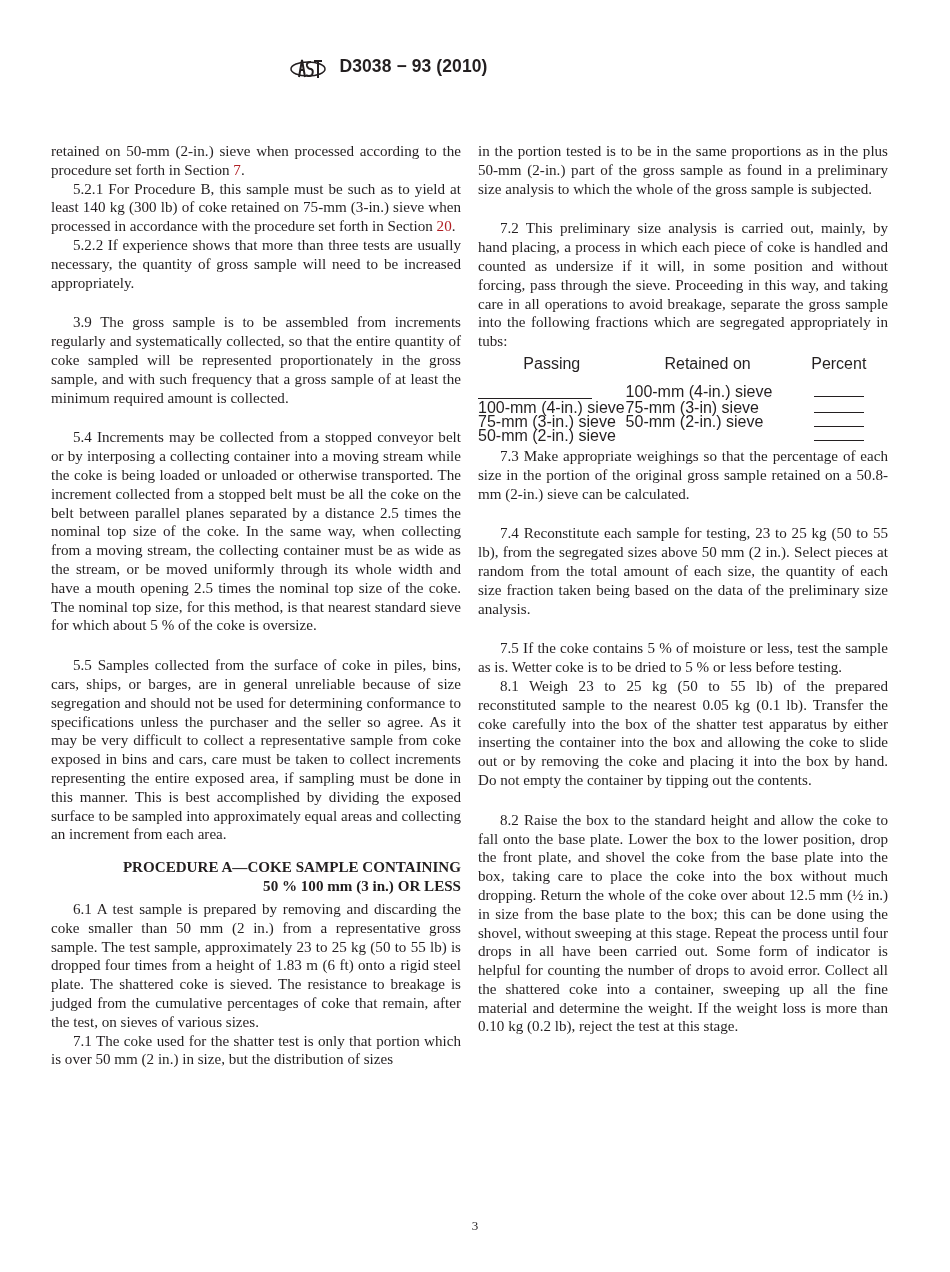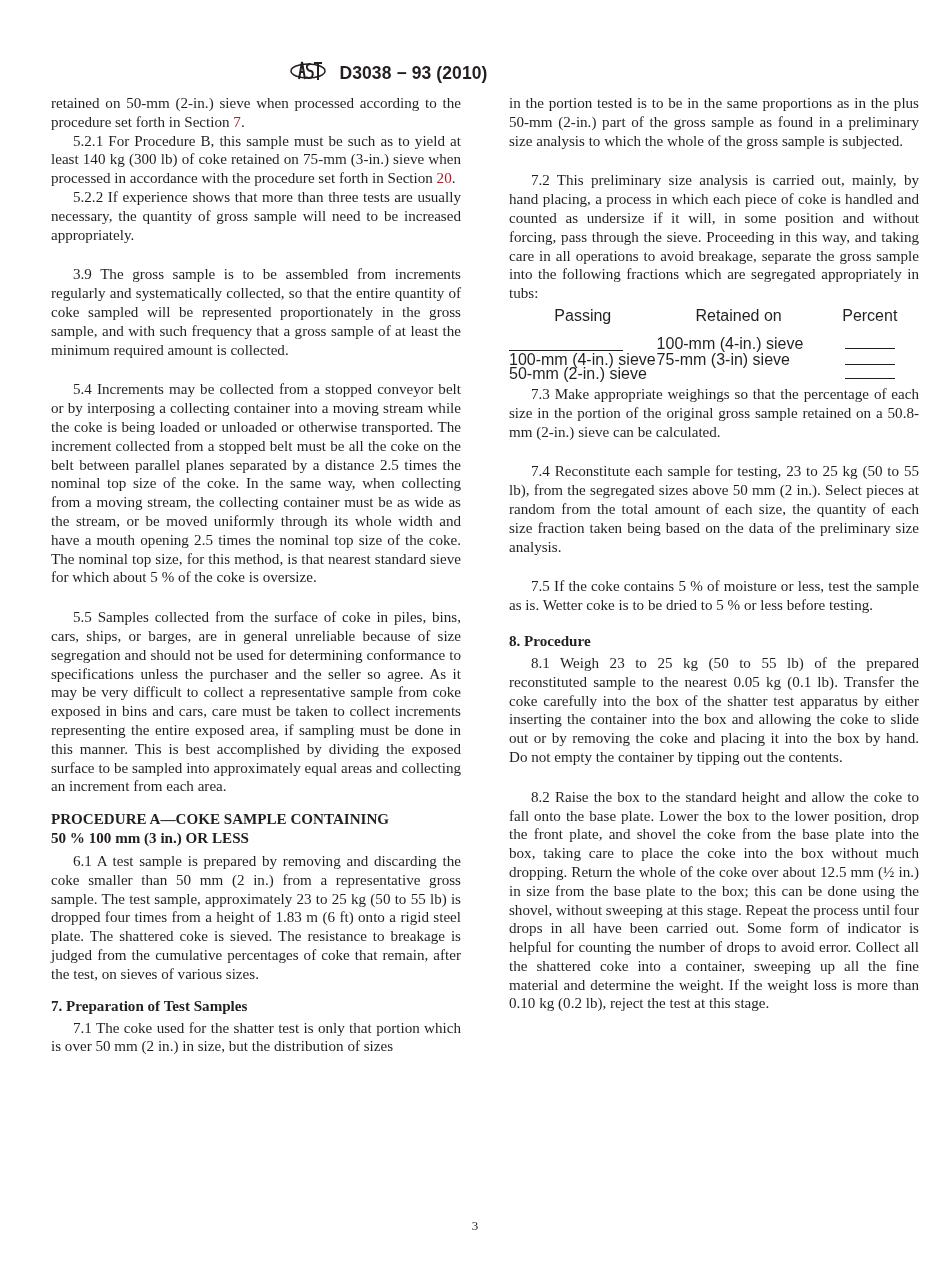--- a/index.html
+++ b/index.html
@@ -1,31 +1,31 @@
 <!DOCTYPE html>
 <html><head>
 <meta charset="utf-8">
 <style>
   html, body { margin:0; padding:0; background:#ffffff; }
   body { width:950px; height:1272px; position:relative; overflow:hidden;
          font-family:"Liberation Serif", "DejaVu Serif", serif; color:#231f20; }
   .header { position:absolute; top:56px; left:0; width:777px; text-align:center;
-            height:28px; display:flex; justify-content:center; align-items:flex-end; gap:12px; }
+            height:28px; display:flex; justify-content:center; align-items:flex-start; gap:12px; }
   .logo { width:38px; height:26px; display:inline-block; }
   .doc-id { font-family:"Liberation Sans", "DejaVu Sans", sans-serif; font-weight:bold;
             font-size:17.5px; letter-spacing:0.1px; }
   .col { position:absolute; top:94px; width:410px; font-size:15.1px; line-height:18.8px; }
   .col.left { left:51px; }
-  .col.right { left:509px; }
+  .col.right { left:478px; }
   p { margin:0; text-align:justify; text-indent:22px; }
-  p.noindent { text-indent:0; }
+  p.noindent { text-indent:0;margin-top:48px; }
   .gap { margin-top:21px; }
   .link { color:#b01e23; }
   h2 { font-size:15.1px; font-weight:bold; margin:13px 0 3px 0; line-height:19px; }
-  h3.proc { font-size:15.1px; font-weight:bold; margin:14px 0 4px 0; text-align:left; line-height:19px; }
+  h3.proc { font-size:15.1px; font-weight:bold; margin:14px 0 4px 0; text-align:right; line-height:19px; }
   table.fr { width:100%; border-collapse:collapse; font-family:"Liberation Sans", "DejaVu Sans", sans-serif;
              font-size:16px; line-height:14px; margin:6px 0 4px 0; }
   table.fr th { font-weight:normal; text-align:center; padding:0 0 14px 0; }
   table.fr td { padding:0; vertical-align:top; }
   .blank-line { display:inline-block; border-bottom:1px solid #231f20; }
   .pct { text-align:center; }
   .pct .blank-line { width:50px; height:10px; }
   .page-num { position:absolute; top:1218px; left:0; width:950px; text-align:center; font-size:13px; }
 </style>
 </head>
@@ -46,21 +46,20 @@
   <p><span>5.2.1 For Procedure B, this sample must be such as to yield at least 140 kg (300 lb) of coke retained on 75-mm (3-in.) sieve when processed in accordance with the procedure set forth in Section </span><span class="link">20</span><span>.</span></p>
   <p>5.2.2 If experience shows that more than three tests are usually necessary, the quantity of gross sample will need to be increased appropriately.</p>
   <p class="gap">3.9 The gross sample is to be assembled from increments regularly and systematically collected, so that the entire quantity of coke sampled will be represented proportionately in the gross sample, and with such frequency that a gross sample of at least the minimum required amount is collected.</p>
   <p class="gap">5.4 Increments may be collected from a stopped conveyor belt or by interposing a collecting container into a moving stream while the coke is being loaded or unloaded or otherwise transported. The increment collected from a stopped belt must be all the coke on the belt between parallel planes separated by a distance 2.5 times the nominal top size of the coke. In the same way, when collecting from a moving stream, the collecting container must be as wide as the stream, or be moved uniformly through its whole width and have a mouth opening 2.5 times the nominal top size of the coke. The nominal top size, for this method, is that nearest standard sieve for which about 5 % of the coke is oversize.</p>
   <p class="gap">5.5 Samples collected from the surface of coke in piles, bins, cars, ships, or barges, are in general unreliable because of size segregation and should not be used for determining conformance to specifications unless the purchaser and the seller so agree. As it may be very difficult to collect a representative sample from coke exposed in bins and cars, care must be taken to collect increments representing the entire exposed area, if sampling must be done in this manner. This is best accomplished by dividing the exposed surface to be sampled into approximately equal areas and collecting an increment from each area.</p>
   <h3 class="proc">
     <span>PROCEDURE A—COKE SAMPLE CONTAINING</span><br>
     <span>50 % 100 mm (3 in.) OR LESS</span>
   </h3>
   <p>6.1 A test sample is prepared by removing and discarding the coke smaller than 50 mm (2 in.) from a representative gross sample. The test sample, approximately 23 to 25 kg (50 to 55 lb) is dropped four times from a height of 1.83 m (6 ft) onto a rigid steel plate. The shattered coke is sieved. The resistance to breakage is judged from the cumulative percentages of coke that remain, after the test, on sieves of various sizes.</p>
-  <h2>7. Preparation of Test Samples</h2>
   <p>7.1 The coke used for the shatter test is only that portion which is over 50 mm (2 in.) in size, but the distribution of sizes</p>
 </div>
 
 <div class="col right">
   <p class="noindent">in the portion tested is to be in the same proportions as in the plus 50-mm (2-in.) part of the gross sample as found in a preliminary size analysis to which the whole of the gross sample is subjected.</p>
   <p class="gap">7.2 This preliminary size analysis is carried out, mainly, by hand placing, a process in which each piece of coke is handled and counted as undersize if it will, in some position and without forcing, pass through the sieve. Proceeding in this way, and taking care in all operations to avoid breakage, separate the gross sample into the following fractions which are segregated appropriately in tubs:</p>
   <table class="fr">
     <thead>
       <tr>
         <th style="width:36%">Passing</th>
@@ -73,27 +72,31 @@
         <td><span class="blank-line" style="width:114px;height:13px;"></span></td>
         <td>100-mm (4-in.) sieve</td>
         <td class="pct"><span class="blank-line"></span></td>
       </tr>
       <tr>
         <td>100-mm (4-in.) sieve</td>
         <td>75-mm (3-in) sieve</td>
         <td class="pct"><span class="blank-line"></span></td>
       </tr>
       <tr>
+        <td>75-mm (3-in.) sieve</td>
+        <td>50-mm (2-in.) sieve</td>
+        <td class="pct"><span class="blank-line"></span></td>
+      </tr>
+      <tr>
         <td>50-mm (2-in.) sieve</td>
         <td></td>
         <td class="pct"><span class="blank-line"></span></td>
       </tr>
     </tbody>
   </table>
   <p>7.3 Make appropriate weighings so that the percentage of each size in the portion of the original gross sample retained on a 50.8-mm (2-in.) sieve can be calculated.</p>
   <p class="gap">7.4 Reconstitute each sample for testing, 23 to 25 kg (50 to 55 lb), from the segregated sizes above 50 mm (2 in.). Select pieces at random from the total amount of each size, the quantity of each size fraction taken being based on the data of the preliminary size analysis.</p>
   <p class="gap">7.5 If the coke contains 5 % of moisture or less, test the sample as is. Wetter coke is to be dried to 5 % or less before testing.</p>
-  <h2 style="margin-top:17px">8. Procedure</h2>
   <p>8.1 Weigh 23 to 25 kg (50 to 55 lb) of the prepared reconstituted sample to the nearest 0.05 kg (0.1 lb). Transfer the coke carefully into the box of the shatter test apparatus by either inserting the container into the box and allowing the coke to slide out or by removing the coke and placing it into the box by hand. Do not empty the container by tipping out the contents.</p>
   <p class="gap">8.2 Raise the box to the standard height and allow the coke to fall onto the base plate. Lower the box to the lower position, drop the front plate, and shovel the coke from the base plate into the box, taking care to place the coke into the box without much dropping. Return the whole of the coke over about 12.5 mm (½ in.) in size from the base plate to the box; this can be done using the shovel, without sweeping at this stage. Repeat the process until four drops in all have been carried out. Some form of indicator is helpful for counting the number of drops to avoid error. Collect all the shattered coke into a container, sweeping up all the fine material and determine the weight. If the weight loss is more than 0.10 kg (0.2 lb), reject the test at this stage.</p>
 </div>
 
 <div class="page-num">3</div>
 
 </body></html>

